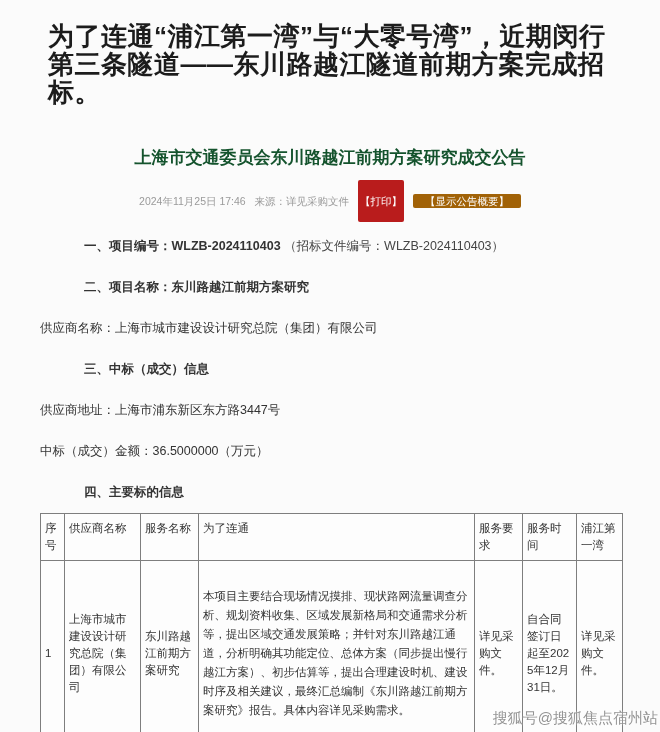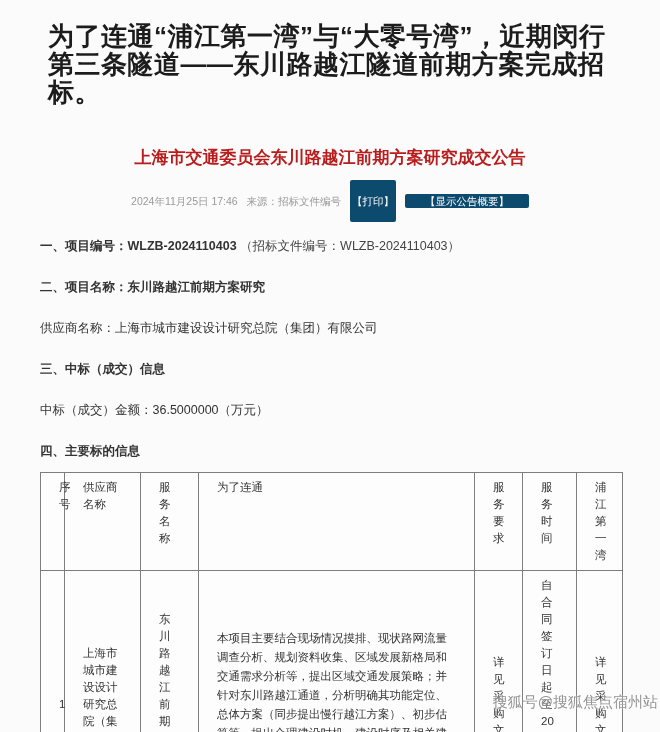--- a/index.html
+++ b/index.html
@@ -21,117 +21,118 @@
     line-height: 28px;
     color: #1c1c1c;
     letter-spacing: 0.5px;
   }
 
   .title {
     margin: 40px 0 0 0;
     text-align: center;
     font-size: 17px;
     font-weight: 700;
-    color: #b91c1c;
+    color: #14532d;
   }
 
   .meta {
     margin-top: 26px;
     text-align: center;
     font-size: 10.5px;
     color: #9a9a9a;
     white-space: nowrap;
   }
   .meta span { margin: 0 3px; }
   .print-btn {
-    background: #0c4a6e;
+    background: #b91c1c;
     color: #ffffff;
     padding: 15px 2px;
     border-radius: 2px;
     cursor: pointer;
   }
   .summary-btn {
-    background: #0c4a6e;
+    background: #a16207;
     color: #ffffff;
-    padding: 1px 20px;
+    padding: 1px 12px;
     border-radius: 2px;
     cursor: pointer;
   }
 
   .sec {
     margin: 26px 0 0 0;
     font-size: 12.5px;
     line-height: 15px;
     color: #333;
   }
-  .sec.bold { font-weight: 700; }
+  .sec.bold { font-weight: 700; margin-left: 44px; }
   .sec .n { font-weight: 400; color: #444; }
   .sec.first { margin-top: 30px; }
 
   table.subject-table {
     margin-top: 13px;
     width: 582px;
     border-collapse: collapse;
     table-layout: fixed;
     font-size: 11.5px;
     color: #333;
     background: #fdfdfd;
   }
   .subject-table th, .subject-table td {
     border: 1px solid #7e7e7e;
-    padding: 6px 18px;
+    padding: 6px 4px;
     font-weight: 400;
     vertical-align: top;
     text-align: left;
     word-break: break-all;
     line-height: 17px;
   }
   .subject-table tr.header-row th { height: 46px; }
   .subject-table tr.data-row td { vertical-align: middle; height: 186px; }
   .subject-table td.scope-cell { line-height: 19px; }
   .subject-table tr.empty-row td { height: 20px; padding: 0; }
 
   .watermark {
     position: absolute;
     right: 2px;
-    bottom: 20px;
+    bottom: 4px;
     font-size: 15px;
     color: #8f8f8f;
     opacity: 0.95;
     text-shadow: 0 0 2px #ffffff;
     white-space: nowrap;
   }
 </style>
 </head>
 <body>
 
 <div class="page">
 
   <p class="intro">为了连通“浦江第一湾”与“大零号湾”，近期闵行第三条隧道——东川路越江隧道前期方案完成招标。</p>
 
   <h1 class="title">上海市交通委员会东川路越江前期方案研究成交公告</h1>
 
   <div class="meta">
     <span>2024年11月25日 17:46</span>
-    <span>来源：招标文件编号</span>
+    <span>来源：详见采购文件</span>
     <span class="print-btn">【打印】</span>
     <span class="summary-btn">【显示公告概要】</span>
   </div>
 
   <p class="sec bold first">
     <span class="b">一、项目编号：WLZB-2024110403</span>
     <span class="n">（招标文件编号：WLZB-2024110403）</span>
   </p>
 
   <p class="sec bold">二、项目名称：东川路越江前期方案研究</p>
 
   <p class="sec">供应商名称：上海市城市建设设计研究总院（集团）有限公司</p>
 
   <p class="sec bold">三、中标（成交）信息</p>
 
+  <p class="sec">供应商地址：上海市浦东新区东方路3447号</p>
 
   <p class="sec">中标（成交）金额：36.5000000（万元）</p>
 
   <p class="sec bold">四、主要标的信息</p>
 
   <table class="subject-table">
     <colgroup>
       <col style="width:24px">
       <col style="width:76px">
       <col style="width:58px">

